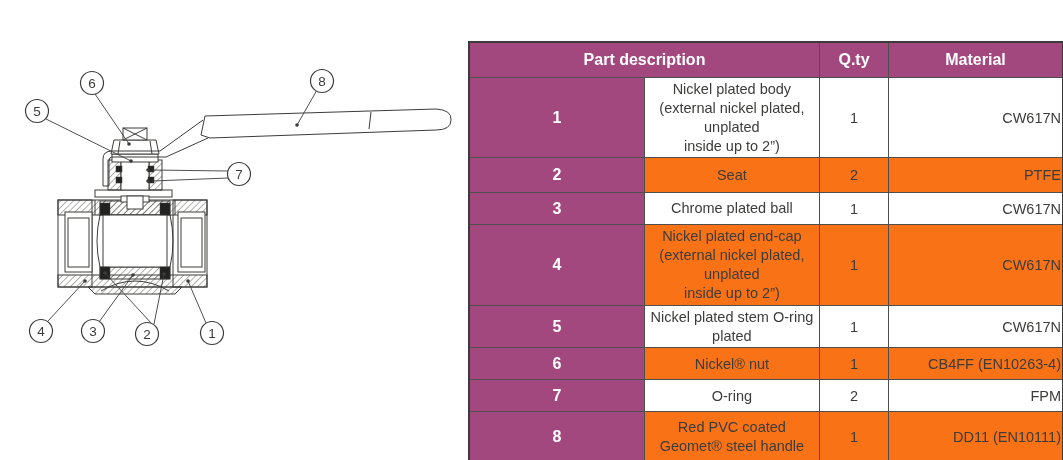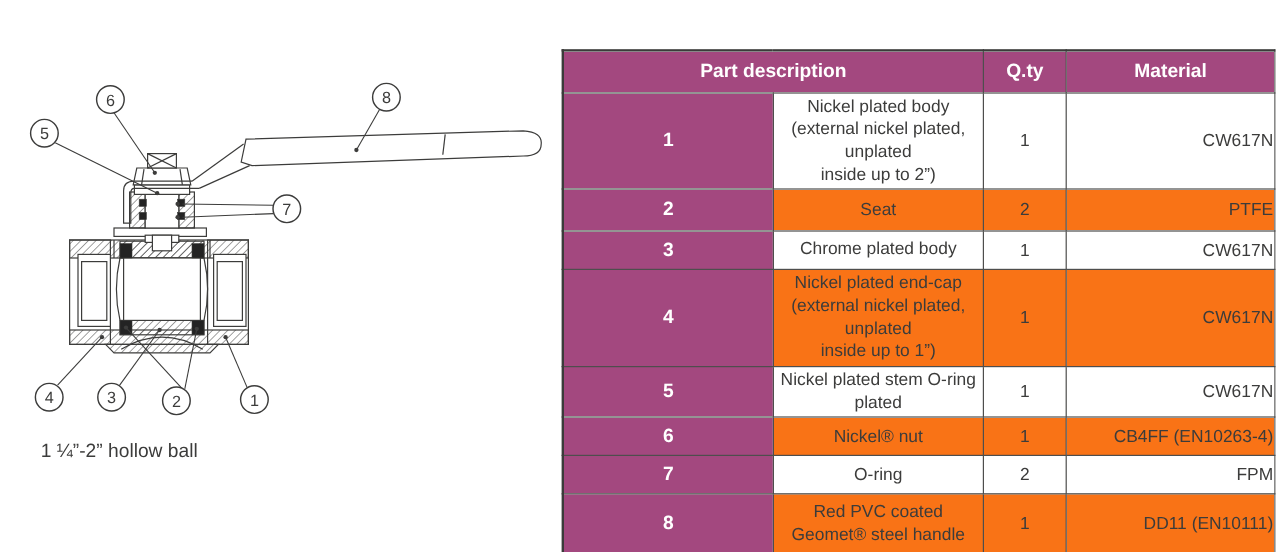--- a/index.html
+++ b/index.html
@@ -153,21 +153,20 @@
     <g>
       <circle class="callout" cx="239" cy="174" r="11.5"></circle>
       <text x="239" y="179">7</text>
     </g>
     <g>
       <circle class="callout" cx="322" cy="81" r="11.5"></circle>
       <text x="322" y="86">8</text>
     </g>
   </svg>
 
-  <div class="caption">1 ¼”-2” hollow ball</div>
 
   <table class="parts">
     <tbody>
         <tr>
       <th class="hdr hpart" colspan="2">Part description</th>
       <th class="hdr hqty">Q.ty</th>
       <th class="hdr hmat">Material</th>
     </tr>
     <tr class="r1">
       <td class="num">1</td>
@@ -178,29 +177,29 @@
       <td class="mat">CW617N</td>
     </tr>
     <tr class="r2 alt">
       <td class="num">2</td>
       <td class="desc">Seat</td>
       <td class="qty">2</td>
       <td class="mat">PTFE</td>
     </tr>
     <tr class="r3">
       <td class="num">3</td>
-      <td class="desc">Chrome plated body</td>
+      <td class="desc">Chrome plated ball</td>
       <td class="qty">1</td>
       <td class="mat">CW617N</td>
     </tr>
     <tr class="r4 alt">
       <td class="num">4</td>
       <td class="desc">Nickel plated end-cap
 (external nickel plated, unplated
-inside up to 1”)</td>
+inside up to 2”)</td>
       <td class="qty">1</td>
       <td class="mat">CW617N</td>
     </tr>
     <tr class="r5">
       <td class="num">5</td>
       <td class="desc">Nickel plated stem O-ring plated</td>
       <td class="qty">1</td>
       <td class="mat">CW617N</td>
     </tr>
     <tr class="r6 alt">

